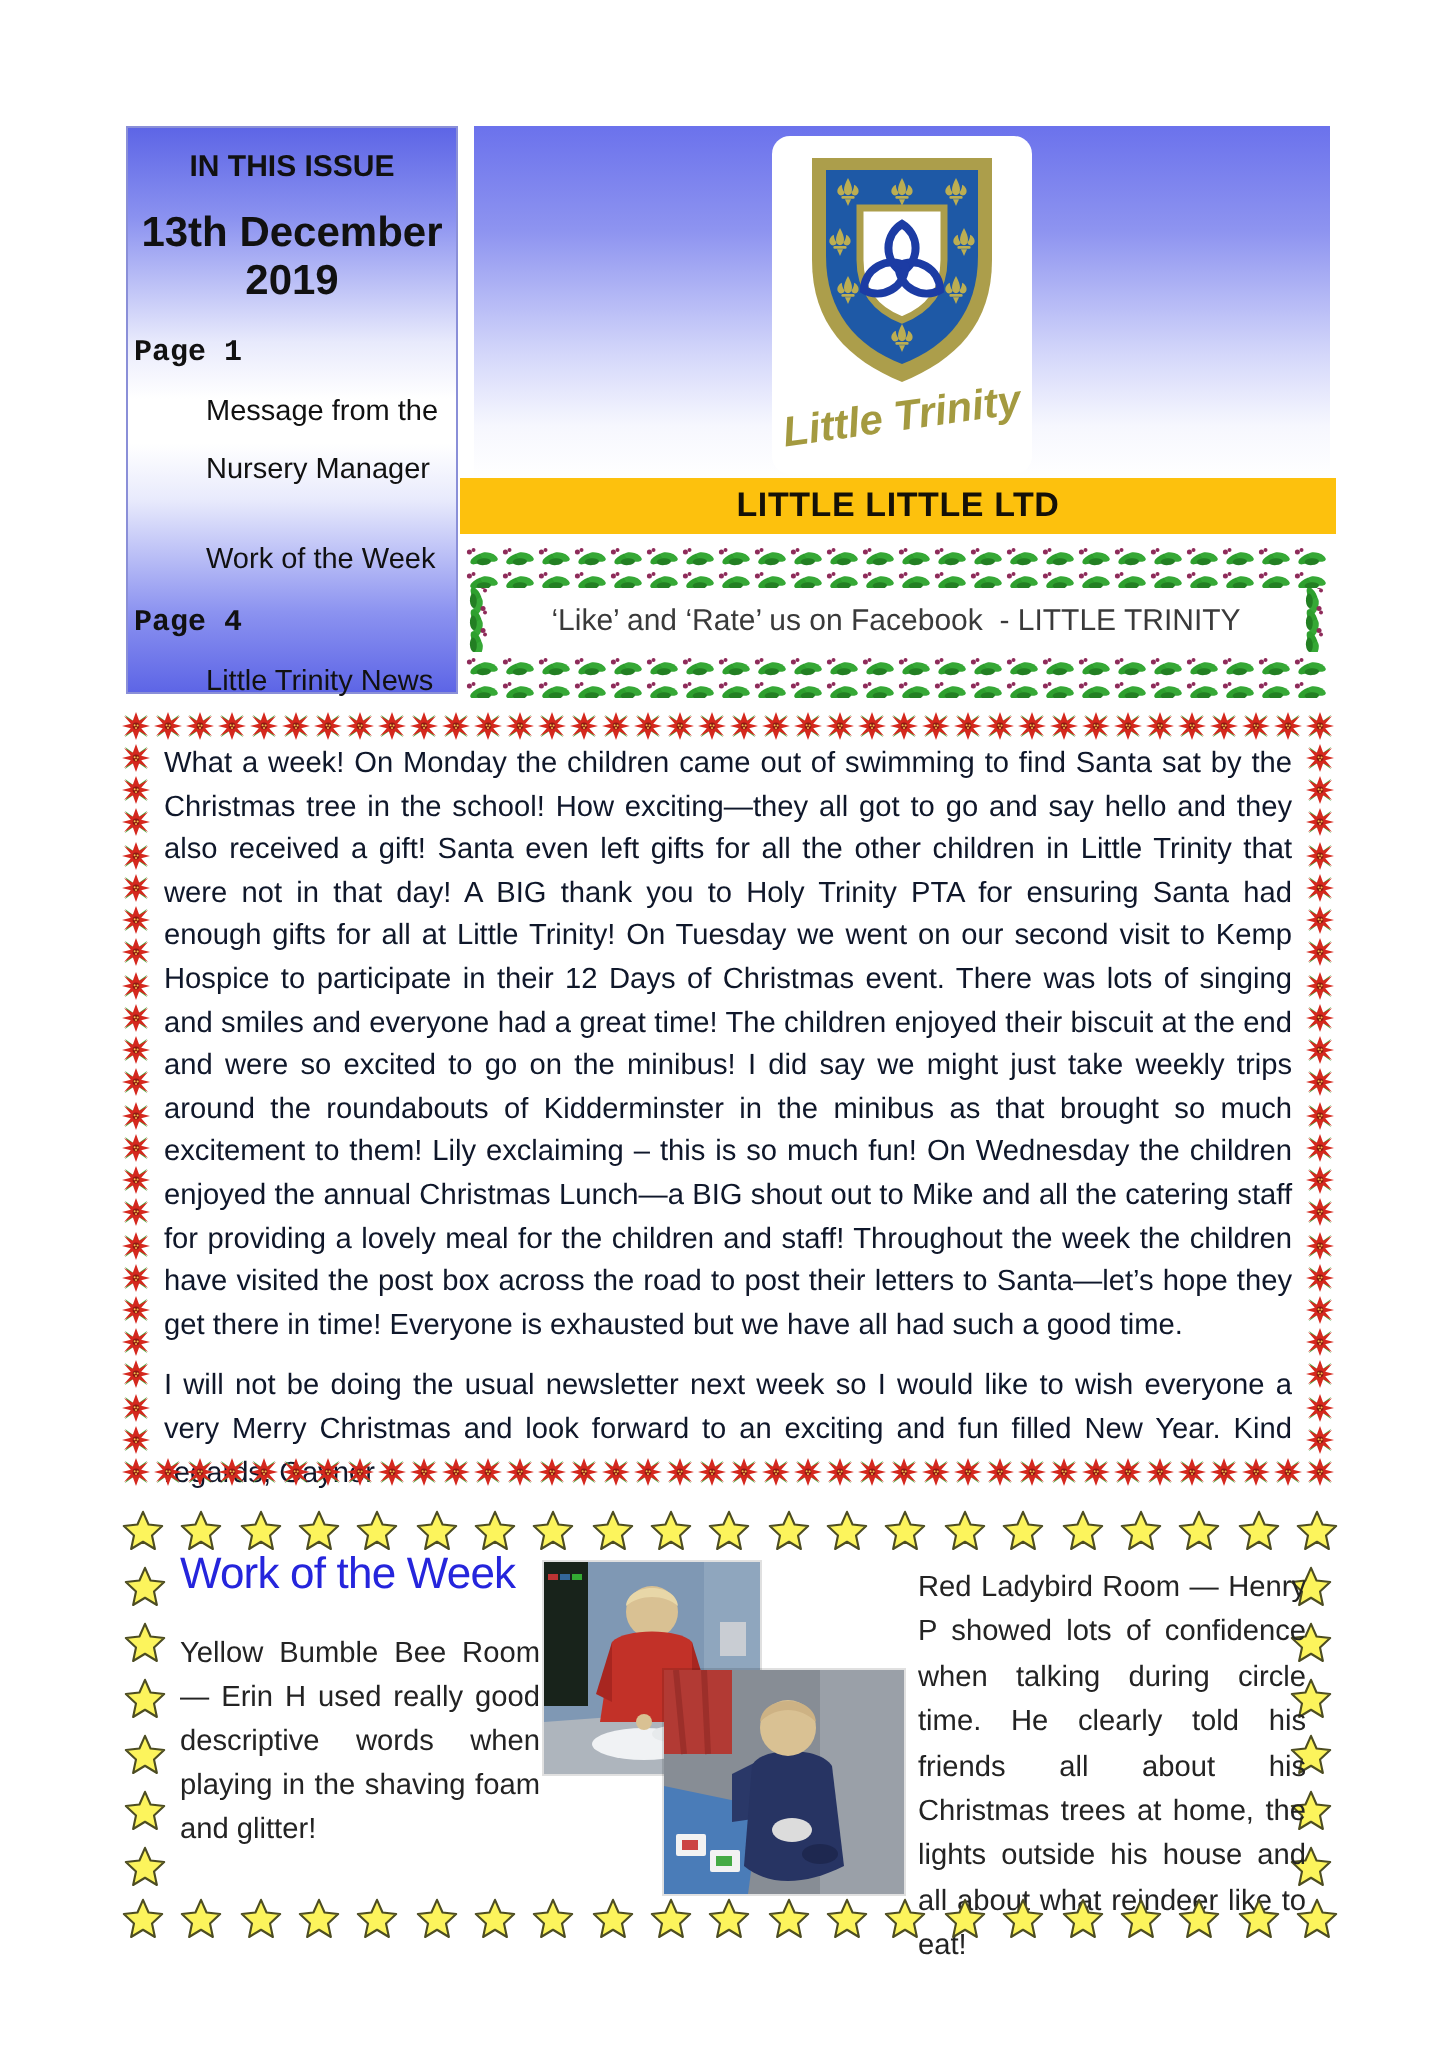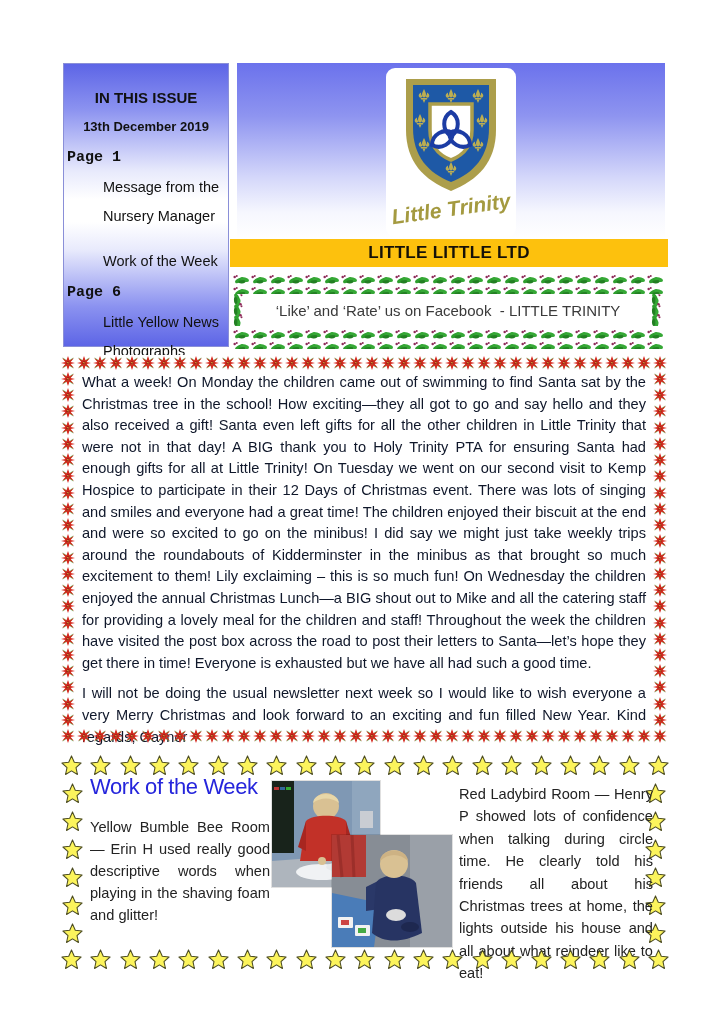--- a/index.html
+++ b/index.html
@@ -4,24 +4,24 @@
 <style>
   * { box-sizing: border-box; margin: 0; padding: 0; }
   html,body { background:#ffffff; }
   body { width:724px; height:1024px; font-family:"Liberation Sans", sans-serif; position:relative; overflow:hidden; }
   .page { position:absolute; inset:0; background:#fff; }
 
   
   .sidebar {
     position:absolute; left:63px; top:63px; width:166px; height:284px;
     background:linear-gradient(180deg,#5d65e6 0%,#8b92f0 16%,#e8eafc 38%,#ffffff 48%,#ffffff 56%,#e8eafc 66%,#8b92f0 86%,#5d65e6 100%);
-    border:1px solid #8a8fd8; color:#111; padding-top:25px;
+    border:1px solid #8a8fd8; color:#111; padding-top:11px;
   }
   .sb-title { text-align:center; font-weight:bold; font-size:15px; }
-  .sb-date { text-align:center; font-weight:bold; font-size:13px; margin-top:13px; }
+  .sb-date { text-align:center; font-weight:bold; font-size:21px; margin-top:13px; }
   .sb-page { font-weight:bold; font-size:15px; margin-left:3px; margin-top:15px;font-family:Liberation Mono, monospace; }
   .sb-item { font-size:14.5px; margin-left:39px; margin-top:13px; }
   .sb-item.gap { margin-top:29px; }
 
   
   .logo-panel {
     position:absolute; left:237px; top:63px; width:428px; height:176px;
     background:linear-gradient(180deg,#6b72ec 0%,#8e94f0 30%,#d4d7fa 65%,#f6f7fe 85%,#ffffff 100%);
   }
   .crest-card {
@@ -91,22 +91,22 @@
 
 <div class="page">
 
   <aside class="sidebar">
     <div class="sb-title">IN THIS ISSUE</div>
     <div class="sb-date">13th December 2019</div>
     <div class="sb-page">Page 1</div>
     <div class="sb-item">Message from the</div>
     <div class="sb-item">Nursery  Manager</div>
     <div class="sb-item gap">Work of the Week</div>
-    <div class="sb-page">Page 6</div>
-    <div class="sb-item">Little Yellow  News</div>
+    <div class="sb-page">Page 4</div>
+    <div class="sb-item">Little Trinity  News</div>
     <div class="sb-item">Photographs</div>
   </aside>
 
   <div class="logo-panel">
     <div class="crest-card">
       <svg class="shield" width="106" height="122" viewBox="0 0 106 122">
         <defs>
           <g id="fdl" fill="#bcae52">
             <path d="M6 0C4.7 2.6 4 4.2 4 5.8 4 7.6 4.9 8.6 6 8.6 7.1 8.6 8 7.6 8 5.8 8 4.2 7.3 2.6 6 0Z"></path>
             <path d="M2.9 3.4C1 4.4 .2 6.4 1 7.8 1.7 9 3.2 9 4 8L4.4 7.3C3.4 6.3 3 5 2.9 3.4Z"></path>

